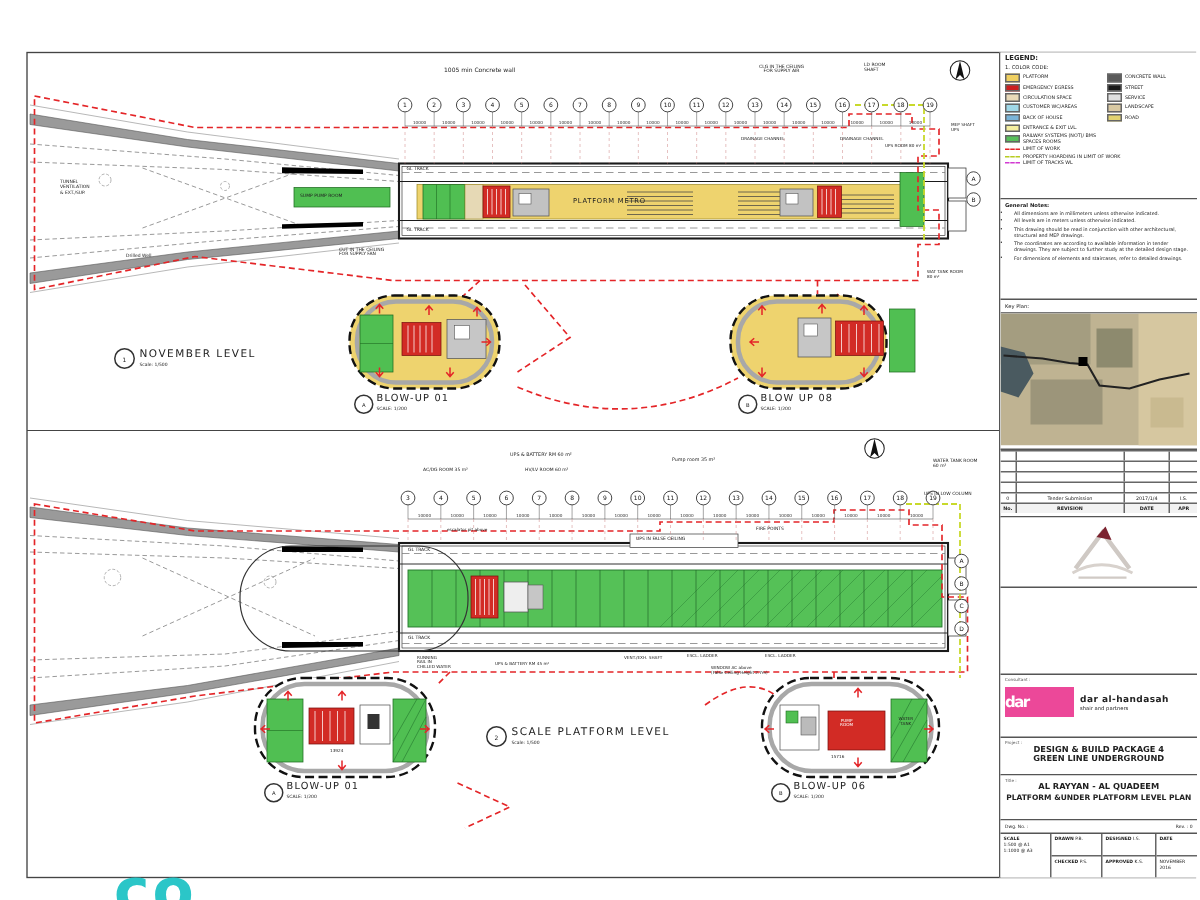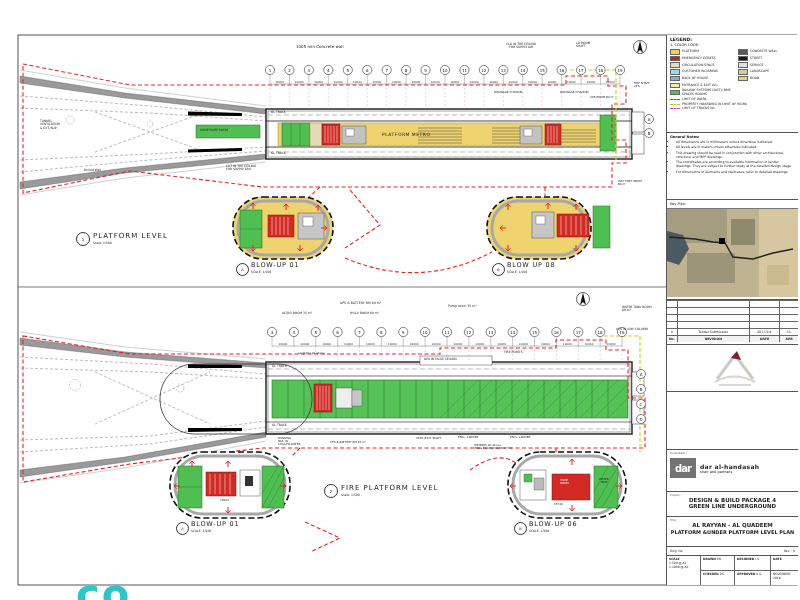--- a/index.html
+++ b/index.html
@@ -27,22 +27,22 @@
   .lg-label{font-size:3.2px;line-height:1.05;}
   #notes-list{margin:1px 0 0 6px;padding:0;font-size:3.2px;line-height:1.25;}
   #notes-list li{margin-bottom:1.4px;}
   .rev-row{display:flex;border-top:0.6px solid #666;font-size:3.2px;text-align:center;}
   .rev-row>div{border-right:0.6px solid #666;overflow:hidden;height:6px;line-height:6px;}
   .rc1{width:10px}.rc2{width:72px}.rc3{width:30px}.rc4{width:18px;border-right:none!important}
   .info-grid{display:flex;height:100%;}
   .info-col{border-right:0.6px solid #666;box-sizing:border-box;position:relative;}
   .info-cell{font-size:3px;padding:1px 2px;box-sizing:border-box;border-bottom:0.6px solid #666;}
   .info-cell:last-child{border-bottom:none;}
-  .darbox{width:26px;height:20px;background:#737373;color:#fff;display:flex;align-items:center;
-     justify-content:center;font-weight:bold;font-size:10px;letter-spacing:-1px;flex:none;}
+  .darbox{width:46px;height:20px;background:#ec4899;color:#fff;display:flex;align-items:center;
+     font-weight:bold;font-size:10px;letter-spacing:-1px;flex:none;}
   #watermark{position:absolute;left:76px;top:571px;font-size:40px;font-weight:bold;
      color:#2bc6c8;z-index:20;letter-spacing:2px;font-family:"DejaVu Sans",sans-serif;}
 </style>
 </head>
 <body>
 
 <div id="page">
 
 <svg width="800" height="600" viewBox="0 0 800 600">
 
@@ -482,21 +482,21 @@
 <div class="lbl t28" style="left:560px;top:91px;">DRAINAGE CHANNEL</div>
 <div class="lbl t28" style="left:590px;top:96px;">UPS ROOM 80 m²</div>
 <div class="lbl t28" style="left:634px;top:82px;">MEP SHAFT
 UPS</div>
 <div class="lbl t28" style="left:618px;top:180px;">WAT TANK ROOM
 80 m²</div>
 
 <div class="cap-bubble t4" style="left:76px;top:232px;width:12px;height:12px;">
       <span>1</span>
     </div>
-<div class="lbl t7" style="left:93px;top:232px;letter-spacing:1px;">PLATFORM LEVEL</div>
+<div class="lbl t7" style="left:93px;top:232px;letter-spacing:1px;">NOVEMBER LEVEL</div>
 <div class="lbl t3" style="left:93px;top:242px;">Scale: 1/500</div>
 
 <div class="cap-bubble t35" style="left:236px;top:263px;width:11px;height:11px;">
       <span>A</span>
     </div>
 <div class="lbl t65" style="left:251px;top:262px;letter-spacing:0.8px;">BLOW-UP 01</div>
 <div class="lbl t3" style="left:251px;top:271px;">SCALE: 1/200</div>
 <div class="cap-bubble t35" style="left:492px;top:263px;width:11px;height:11px;">
       <span>B</span>
     </div>
@@ -521,21 +521,21 @@
 (False Ceiling Height 2.7m)</div>
 <div class="lbl t28" style="left:416px;top:437px;">VENT./EXH. SHAFT</div>
 <div class="lbl t28" style="left:330px;top:441px;">UPS &amp; BATTERY RM 45 m²</div>
 <div class="lbl t28" style="left:278px;top:437px;">RUNNING
 RAIL IN
 CHILLED WATER</div>
 
 <div class="cap-bubble t4" style="left:324px;top:484px;width:12px;height:12px;">
       <span>2</span>
     </div>
-<div class="lbl t7" style="left:341px;top:484px;letter-spacing:1px;">FIRE PLATFORM LEVEL</div>
+<div class="lbl t7" style="left:341px;top:484px;letter-spacing:1px;">SCALE PLATFORM LEVEL</div>
 <div class="lbl t3" style="left:341px;top:494px;">Scale: 1/500</div>
 
 <div class="cap-bubble t35" style="left:176px;top:522px;width:11px;height:11px;">
       <span>A</span>
     </div>
 <div class="lbl t65" style="left:191px;top:521px;letter-spacing:0.8px;">BLOW-UP 01</div>
 <div class="lbl t3" style="left:191px;top:530px;">SCALE: 1/200</div>
 <div class="lbl t28" style="left:220px;top:499px;">13924</div>
 <div class="cap-bubble t35" style="left:514px;top:522px;width:11px;height:11px;">
       <span>B</span>

